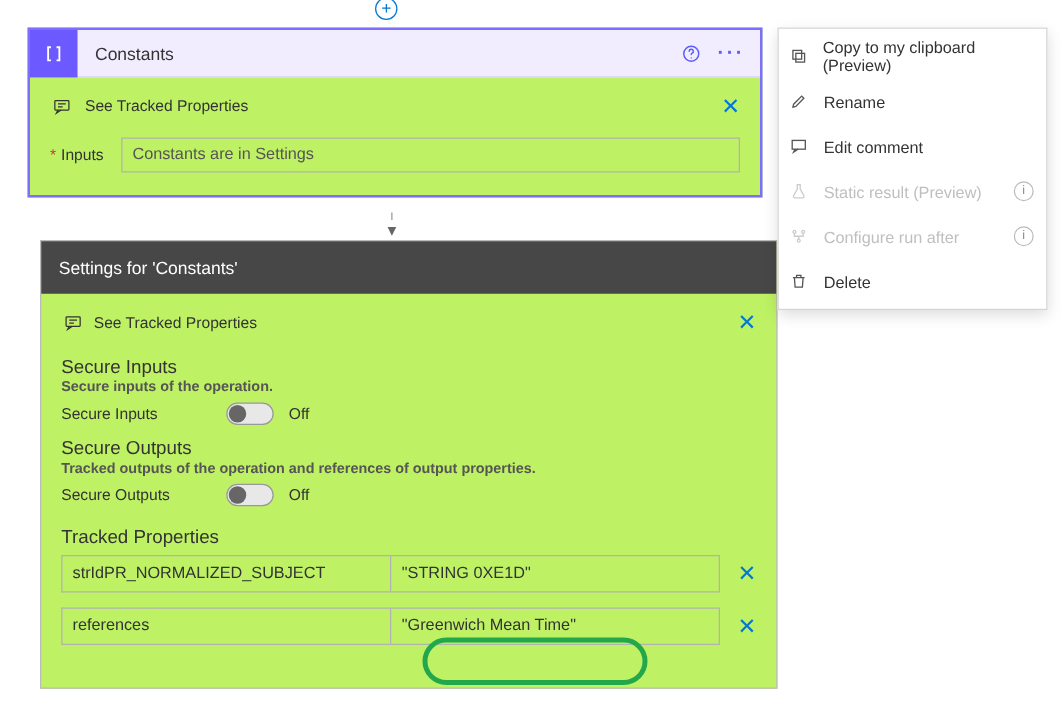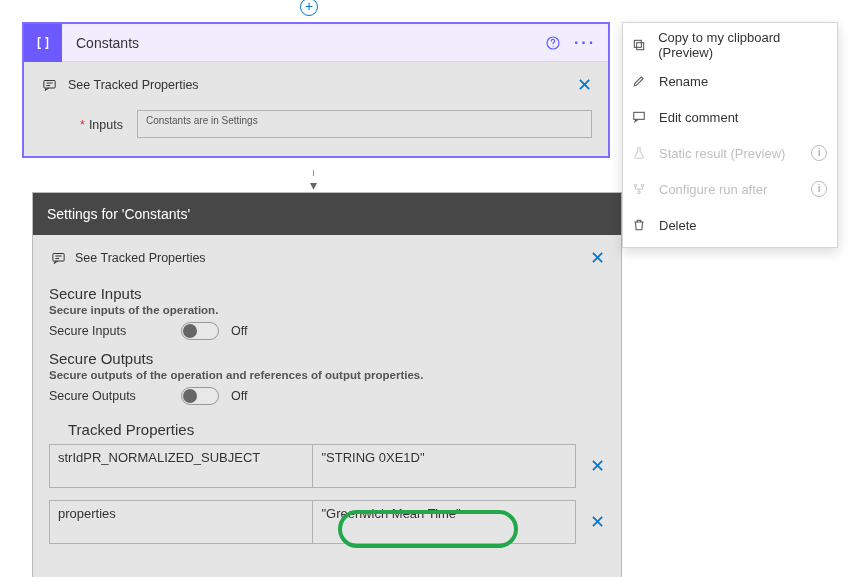--- a/index.html
+++ b/index.html
@@ -1,57 +1,57 @@
 <!DOCTYPE html>
 <html><head>
 <meta charset="utf-8">
 <style>
   * { box-sizing: border-box; font-family: "Segoe UI", Arial, sans-serif; }
   body { margin: 0; background: #fff; width: 851px; height: 577px; position: relative; color: #333; }
   .plus-circle { position: absolute; top: -2px; left: 300px; width: 18px; height: 18px; border: 1.5px solid #0078d4; border-radius: 50%; color:#0078d4; font-size:14px; line-height:15px; text-align:center; background:#fff; }
 
   
-  .panel { position: absolute; background: #e5e5e5; }
+  .panel { position: absolute; background: #bef264; }
   .panel-constants { left: 22px; top: 22px; width: 588px; border: 2px solid #7e6eff; }
   .panel-header-c { height: 38px; display:flex; align-items:center; background:#f1edff; border-bottom:1px solid #d8d2f7;}
   .iconbox { width:38px; height:38px; background:#6c59ff; display:flex; align-items:center; justify-content:center; }
   .iconbox svg { fill:#fff; }
   .panel-title { flex:1; padding-left:14px; font-size:14px; }
   .hdr-icons { display:flex; align-items:center; gap:10px; padding-right:12px; color:#5c5cff;}
   .hdr-ico { width:22px; height:22px; display:flex; align-items:center; justify-content:center; cursor:pointer; }
   .ellipsis { color:#5c5cff; letter-spacing:2px; font-weight:bold;}
 
   .panel-body { padding: 12px 16px 18px 16px; }
   .tracked-row { display:flex; align-items:center; gap:10px; margin-bottom:14px; }
   .tracked-row .lbl { font-size:12.5px; color:#333; flex:1;}
   .close-x { color:#0078d4; font-size:18px; cursor:pointer; }
-  .inputs-row { display:flex; align-items:center; gap:14px;margin-left:40px;}
+  .inputs-row { display:flex; align-items:center; gap:14px;}
   .req { color:#d13438; font-size:12.5px; margin-right:4px;}
   .inp-label { font-size:12.5px; width:110px;}
-  .inp-box { flex:1; height:28px; border:1px solid #b2b2b2; padding:4px 8px; font-size:10px; color:#555;}
+  .inp-box { flex:1; height:28px; border:1px solid #b2b2b2; padding:4px 8px; font-size:13px; color:#555;}
 
   .arrow-down { position:absolute; left: 310px; top: 170px; font-size:16px; color:#666;}
   .arrow-down .line { display:block; width:0; height:6px; border-left:1px solid #999; margin:0 auto;}
   .arrow-down .v { font-size:14px;}
 
   .panel-settings { left: 32px; top: 192px; width: 590px; border:1px solid #bbb;}
   .panel-header-s { height:42px; background:#474747; color:#fff; display:flex; align-items:center; padding:0 14px; font-size:14px;}
   .settings-body { padding: 12px 16px 22px 16px; }
   .tracked2 { display:flex; align-items:center; margin-bottom:16px;}
   .tracked2 .lbl { flex:1; font-size:12.5px; padding-left:8px;}
   .comment-ico { width:18px; height:18px; display:inline-flex; align-items:center; justify-content:center; color:#333;}
   .sec-title { font-size:15px; color:#333; margin-top:10px; margin-bottom:2px;}
   .sec-desc { font-size:11.5px; color:#555; margin-bottom:6px;font-weight:bold;}
   .toggle-row { display:flex; align-items:center; gap:12px; margin-bottom:10px; font-size:12.5px;}
   .toggle-row .tlabel { width:120px;}
   .toggle { width:38px; height:18px; border-radius:10px; background:#e8e8e8; border:1px solid #999; position:relative;}
   .toggle .knob { width:14px; height:14px; background:#666; border-radius:50%; position:absolute; top:1px; left:1px;}
-  .tp-title { font-size:15px; margin-top:16px; margin-bottom:6px;margin-left:19px;}
+  .tp-title { font-size:15px; margin-top:16px; margin-bottom:6px;}
   .tp-row { display:flex; align-items:center; margin-bottom:12px;}
-  .tp-cell { border:1px solid #b2b2b2; height:44px; padding:5px 8px; font-size:13px; color:#333;}
+  .tp-cell { border:1px solid #b2b2b2; height:30px; padding:5px 8px; font-size:13px; color:#333;}
   .tp-key { width:268px; border-right:none;}
   .tp-val { width:268px;}
   .tp-x { margin-left:14px; color:#0078d4; font-size:18px; cursor:pointer;}
   .highlight-ring { position:absolute; border:4px solid #22a84a; border-radius:24px; left:338px; top:510px; width:180px; height:38px; pointer-events:none;}
 
   
   .ctx { position:absolute; left:622px; top:22px; width:216px; background:#fff; border:1px solid #d5d5d5; box-shadow:0 4px 12px rgba(0,0,0,0.15); padding:4px 0;}
   .ctx-item { display:flex; align-items:center; height:36px; padding:0 8px; font-size:13px; gap:12px; cursor:pointer; position:relative;}
   .ctx-item.disabled { color:#bfbfbf; cursor:default;}
   .ctx-item.sel { background:#ededed;}
@@ -125,39 +125,39 @@
     <div class="sec-desc">Secure inputs of the operation.</div>
     <div class="toggle-row">
       <span class="tlabel">Secure Inputs</span>
       <div class="toggle">
           <div class="knob"></div>
         </div>
       <span>Off</span>
     </div>
 
     <div class="sec-title">Secure Outputs</div>
-    <div class="sec-desc">Secure outputs of the operation and references of output properties.</div>
+    <div class="sec-desc">Tracked outputs of the operation and references of output properties.</div>
     <div class="toggle-row">
       <span class="tlabel">Secure Outputs</span>
       <div class="toggle">
           <div class="knob"></div>
         </div>
       <span>Off</span>
     </div>
 
     <div class="tp-title">Tracked Properties</div>
 
     <div class="tp-row">
       <div class="tp-cell tp-key">strIdPR_NORMALIZED_SUBJECT</div>
       <div class="tp-cell tp-val">"STRING 0XE1D"</div>
       <span class="tp-x">✕</span>
     </div>
 
     <div class="tp-row">
-      <div class="tp-cell tp-key">properties</div>
+      <div class="tp-cell tp-key">references</div>
       <div class="tp-cell tp-val">"Greenwich Mean Time"</div>
       <span class="tp-x">✕</span>
     </div>
   </div>
 </div>
 
 <div class="highlight-ring"></div>
 
 <div class="ctx">
   <div class="ctx-item">

